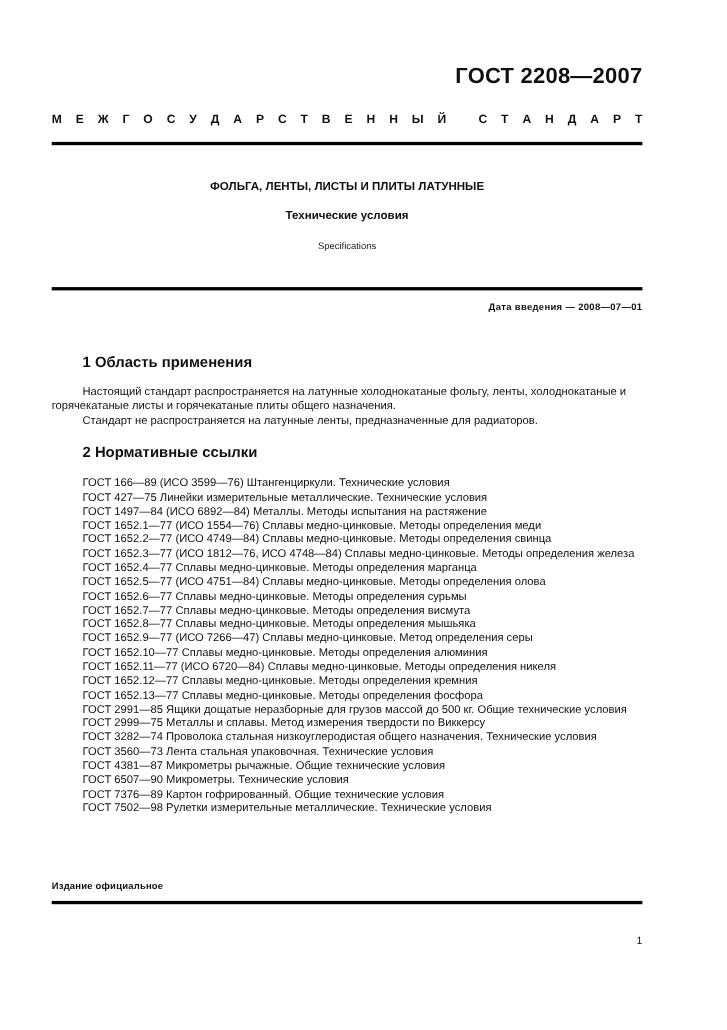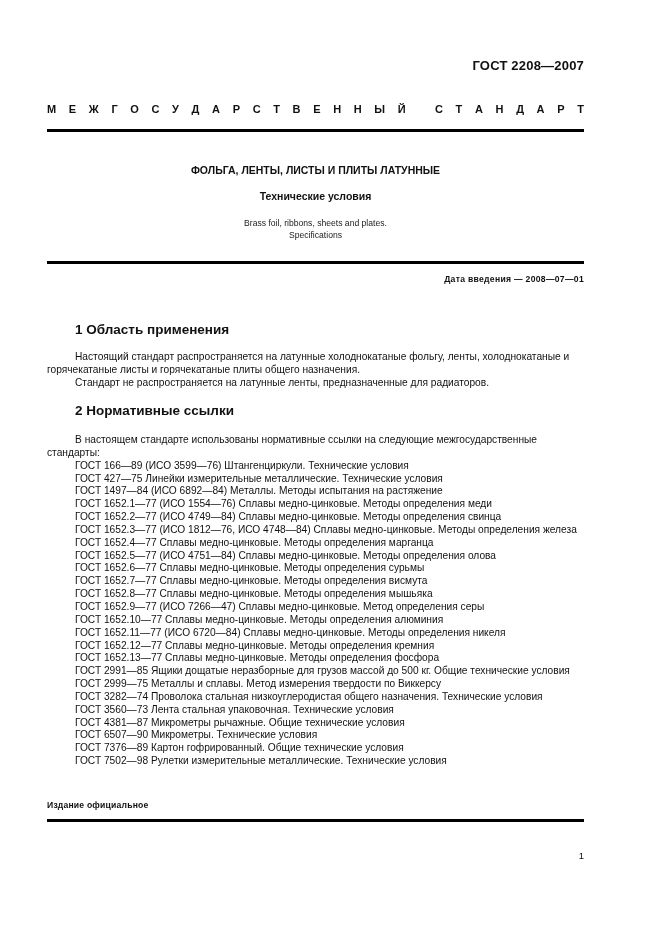--- a/index.html
+++ b/index.html
@@ -1,20 +1,20 @@
 <!DOCTYPE html>
 <html><head>
 <meta charset="utf-8">
 <style>
   html, body { margin: 0; padding: 0; background: #ffffff; }
   body { width: 661px; height: 936px; position: relative; overflow: hidden;
          font-family: "Liberation Sans", sans-serif; color: #111; }
   .page { position: absolute; left: 0; top: 0; width: 661px; height: 936px; }
   .abs { position: absolute; }
-  .gost-num { right: 77px; top: 58px; font-size: 13px; font-weight: bold; letter-spacing: 0.2px; }
+  .gost-num { right: 77px; top: 58px; font-size: 20px; font-weight: bold; letter-spacing: 0.2px; }
   .interstate { left: 47px; width: 537px; top: 103px; font-size: 11px; font-weight: bold;
                 display: flex; justify-content: space-between; }
   .interstate span { display: inline-block; }
   .rule { left: 47px; width: 537px; height: 3px; background: #000; }
   .title { left: 47px; width: 537px; top: 164px; text-align: center; font-size: 10.5px; font-weight: bold; }
   .subtitle { left: 47px; width: 537px; top: 190px; text-align: center; font-size: 10.5px; font-weight: bold; }
   .en-title { left: 47px; width: 537px; top: 218px; text-align: center; font-size: 8.6px; line-height: 11.5px; color: #222; }
   .intro-date { right: 77px; top: 274px; font-size: 8.6px; font-weight: bold; letter-spacing: 0.3px; }
   .section-h { left: 75px; font-size: 13.5px; font-weight: bold; }
   .body { left: 47px; width: 537px; font-size: 10.2px; line-height: 12.85px; }
@@ -58,39 +58,37 @@
       <span>А</span>
       <span>Р</span>
       <span>Т</span>
     </div>
 
   <div class="abs rule" style="top:129px;"></div>
 
   <div class="abs title">ФОЛЬГА, ЛЕНТЫ, ЛИСТЫ И ПЛИТЫ ЛАТУННЫЕ</div>
   <div class="abs subtitle">Технические условия</div>
   <div class="abs en-title">
-    <div>Brass foil, ribbons, sheets and plates.</div>
     <div>Specifications</div>
   </div>
 
   <div class="abs rule" style="top:261px;"></div>
 
   <div class="abs intro-date">Дата введения — 2008—07—01</div>
 
   <div class="abs section-h" style="top:322px;">1  Область применения</div>
 
   <div class="abs body" style="top:351px;">
     <p class="p">Настоящий стандарт распространяется на латунные холоднокатаные фольгу, ленты, холоднокатаные и горячекатаные листы и горячекатаные плиты общего назначения.</p>
     <p class="p">Стандарт не распространяется на латунные ленты, предназначенные для радиаторов.</p>
   </div>
 
   <div class="abs section-h" style="top:403px;">2  Нормативные ссылки</div>
 
   <div class="abs body" style="top:434px;">
-    <p class="p">В настоящем стандарте использованы нормативные ссылки на следующие межгосударственные стандарты:</p>
     <div id="ref-list">
         <p class="ref">ГОСТ  166—89 (ИСО  3599—76) Штангенциркули. Технические условия</p>
         <p class="ref">ГОСТ  427—75  Линейки измерительные металлические. Технические условия</p>
         <p class="ref">ГОСТ  1497—84 (ИСО  6892—84)  Металлы. Методы испытания на растяжение</p>
         <p class="ref">ГОСТ  1652.1—77 (ИСО  1554—76)  Сплавы медно-цинковые. Методы определения меди</p>
         <p class="ref">ГОСТ  1652.2—77 (ИСО  4749—84)  Сплавы медно-цинковые. Методы определения свинца</p>
         <p class="ref">ГОСТ  1652.3—77 (ИСО  1812—76, ИСО  4748—84) Сплавы медно-цинковые. Методы определения железа</p>
         <p class="ref">ГОСТ  1652.4—77  Сплавы медно-цинковые. Методы определения марганца</p>
         <p class="ref">ГОСТ  1652.5—77 (ИСО  4751—84)  Сплавы медно-цинковые. Методы определения олова</p>
         <p class="ref">ГОСТ  1652.6—77  Сплавы медно-цинковые. Методы определения сурьмы</p>

